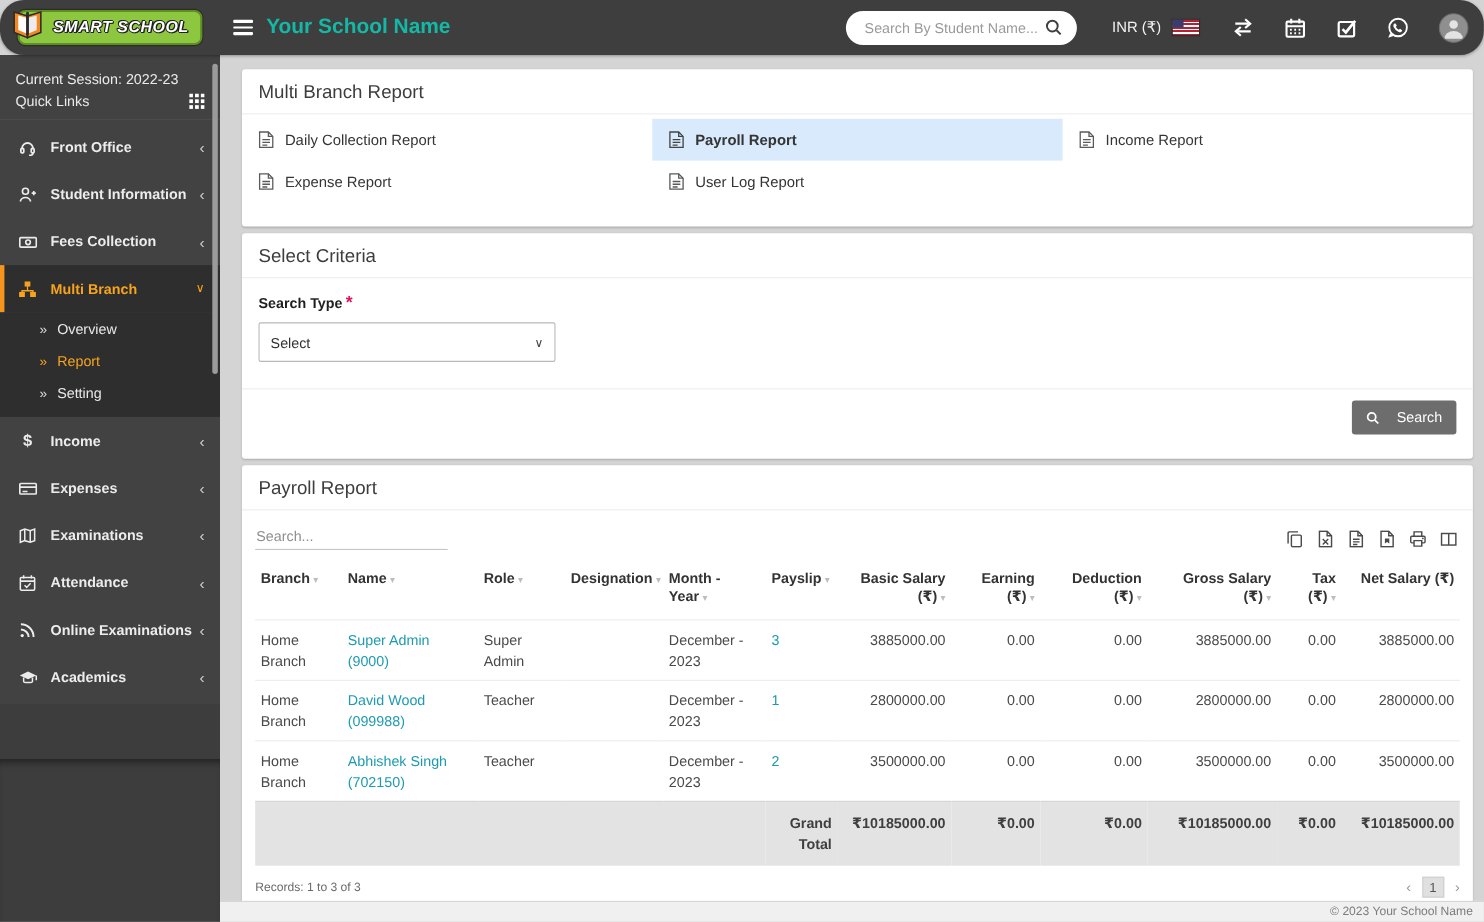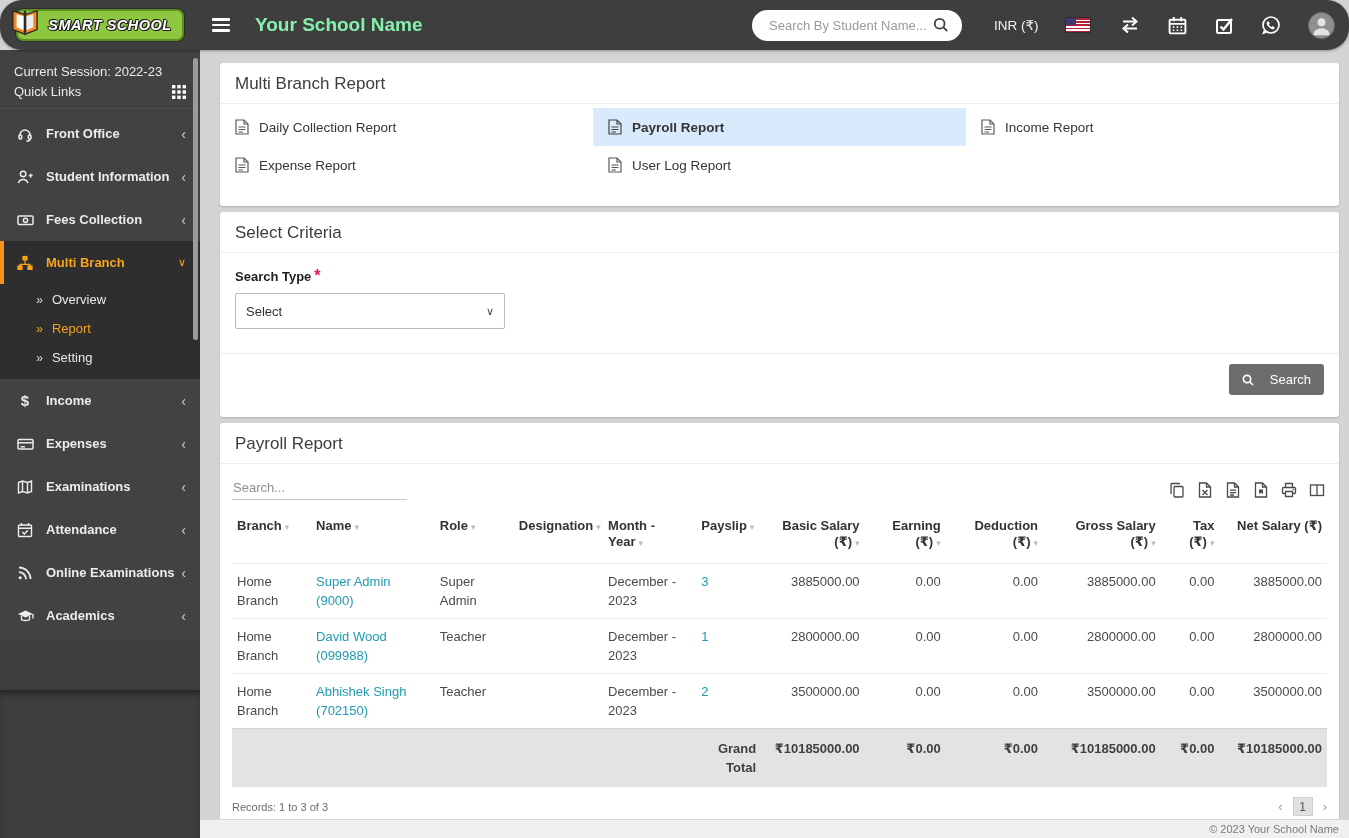--- a/index.html
+++ b/index.html
@@ -13,29 +13,29 @@
     display:flex; align-items:center; z-index:20; box-shadow:0 1px 3px rgba(0,0,0,.35);border-radius:22px; }
   .logo-area { width:200px; height:50px; display:flex; align-items:center; justify-content:center; cursor:pointer; }
   .logo-badge { position:relative; background:#8dc63f; border:2px solid #5d8f23; border-radius:7px;
     padding:5px 10px 5px 30px; box-shadow:0 0 0 1px #2c2c2c; }
   .logo-badge .book { position:absolute; left:-8px; top:-2px; }
   .logo-text { font-size:14.5px; font-weight:bold; font-style:italic; color:#fff; letter-spacing:.5px;
     text-shadow:-1px 0 #222,1px 0 #222,0 -1px #222,0 1px #222,-1px -1px #222,1px 1px #222; white-space:nowrap; }
   .hamburger { margin-left:12px; width:18px; display:flex; flex-direction:column; gap:3px;
     background:none; border:none; cursor:pointer; }
   .hamburger .bar { height:2.5px; background:#fff; border-radius:1px; }
-  .school-name { color:#86efac; font-size:19px; font-weight:bold; margin-left:25px; white-space:nowrap; }
+  .school-name { color:#14b8a6; font-size:19px; font-weight:bold; margin-left:12px; white-space:nowrap; }
   .nav-right { margin-left:auto; display:flex; align-items:center; padding-right:10px; }
   .nav-search { position:relative; width:210px; height:31px; background:#fff; border-radius:16px; margin-right:32px; }
   .nav-search input { border:none; outline:none; background:transparent; height:100%; width:158px;
     margin-left:17px; font-size:13px; color:#333; font-family:inherit; }
   .nav-search input::placeholder { color:#9a9a9a; }
   .nav-search .mag { position:absolute; right:13px; top:7px; cursor:pointer; }
   .currency { color:#f2f2f2; font-size:13.5px; max-width:44px; overflow:hidden; white-space:nowrap;
-    margin-right:28px; cursor:pointer; }
+    margin-right:11px; cursor:pointer; }
   .flag { width:24px; height:14px; margin-right:30px; cursor:pointer; position:relative; display:inline-block;
     background:repeating-linear-gradient(180deg,#b22234 0 1.6px,#fff 1.6px 3.2px); outline:1px solid #2e2e2e; }
   .flag::after { content:''; position:absolute; left:0; top:0; width:10px; height:7px; background:#3c3b6e; }
   .nav-ico { width:20px; height:20px; margin-right:27px; color:#fff; cursor:pointer; display:inline-flex;
     align-items:center; justify-content:center; }
   .avatar { width:27px; height:27px; border-radius:50%; background:#8f8f8f; overflow:hidden;
     display:inline-flex; align-items:center; justify-content:center; cursor:pointer; margin-right:4px;
     border:1px solid #6e6e6e; }
   
   .sidebar { position:absolute; top:50px; left:0; bottom:0; width:200px; background:#3d3d3d; z-index:10; }

